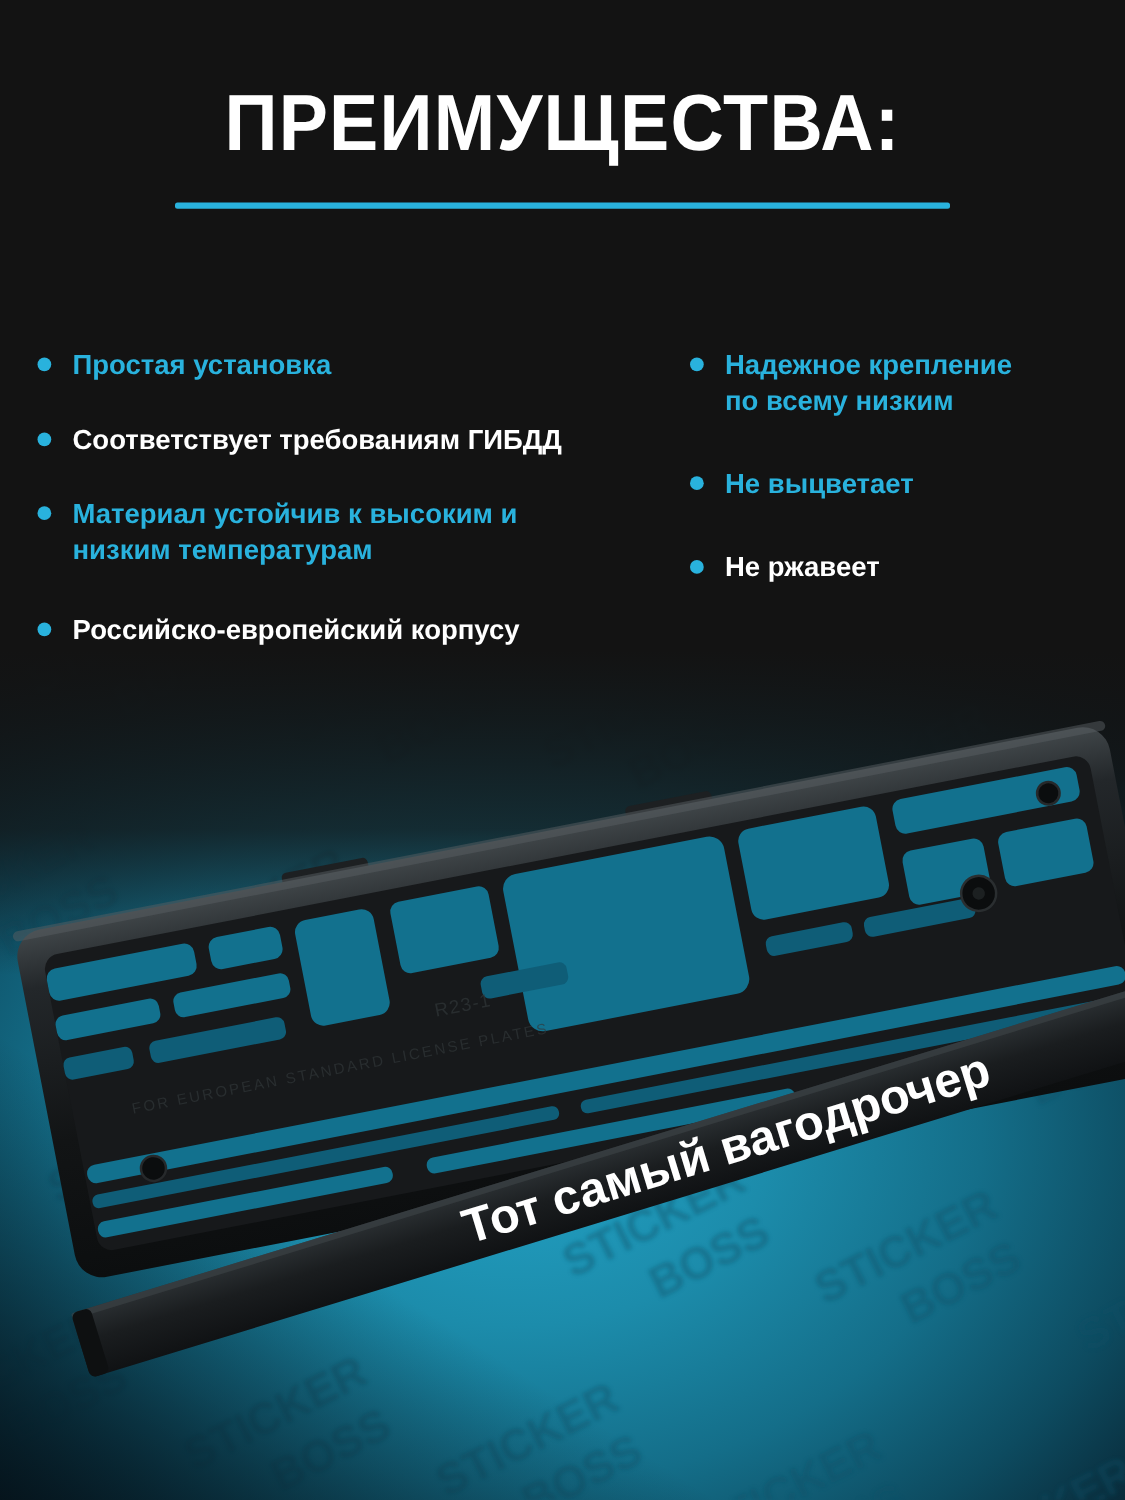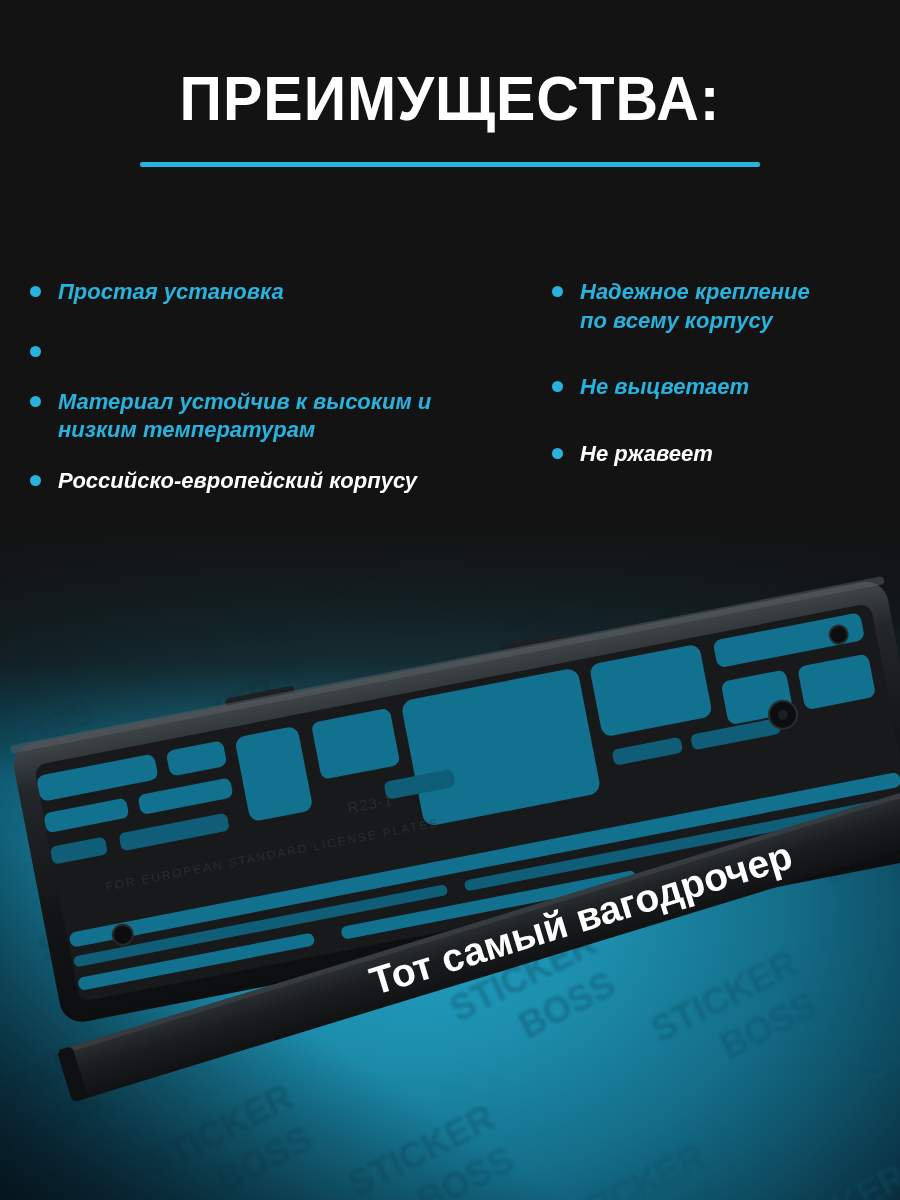--- a/index.html
+++ b/index.html
@@ -24,29 +24,28 @@
 
   .col{position:absolute;top:278px;}
   .col-left{left:30px;width:505px;}
   .col-right{left:552px;width:335px;}
 
   .adv-item{
     display:flex;align-items:flex-start;gap:17px;
     margin-bottom:31px;
     font-size:22px;font-weight:bold;line-height:1.3;
     white-space:pre-line;
-    font-style:italic;
   }
   .adv-item .dot{
     flex:0 0 auto;width:11px;height:11px;border-radius:50%;
     background:var(--accent);margin-top:8px;
   }
   .c-cyan{color:var(--accent);}
   .c-white{color:var(--white);}
-  .col-left .adv-item:nth-child(3){margin-bottom:22px;}
+  .col-left .adv-item:nth-child(3){margin-bottom:36px;}
   .col-right .adv-item{margin-bottom:38px;}
 
   .photo{position:absolute;left:0;top:520px;width:900px;height:680px;}
   .photo svg{display:block;}
   .wm-text{font-family:"Liberation Sans",sans-serif;font-weight:bold;font-size:36px;fill:#0a4f66;}
   .emboss{font-family:"Liberation Sans",sans-serif;fill:#32383a;opacity:.65;}
   .cut{fill:#12718e;}
   .cut2{fill:#0f5d77;}
   .sticker-label{
     font-family:"Liberation Sans",sans-serif;font-weight:bold;font-size:39px;fill:#ffffff;
@@ -58,37 +57,38 @@
 <div class="page-title">ПРЕИМУЩЕСТВА:</div>
 <div class="title-rule"></div>
 
 <div class="col col-left">
   <div class="adv-item">
     <span class="dot"></span>
     <span class="c-cyan">Простая установка</span>
   </div>
   <div class="adv-item">
     <span class="dot"></span>
+    <span class="c-white">Соответствует требованиям ГИБДД</span>
   </div>
   <div class="adv-item">
     <span class="dot"></span>
     <span class="c-cyan">Материал устойчив к высоким и
 низким температурам</span>
   </div>
   <div class="adv-item">
     <span class="dot"></span>
     <span class="c-white">Российско-европейский корпусу</span>
   </div>
 </div>
 
 <div class="col col-right">
   <div class="adv-item">
     <span class="dot"></span>
     <span class="c-cyan">Надежное крепление
-по всему корпусу</span>
+по всему низким</span>
   </div>
   <div class="adv-item">
     <span class="dot"></span>
     <span class="c-cyan">Не выцветает</span>
   </div>
   <div class="adv-item">
     <span class="dot"></span>
     <span class="c-white">Не ржавеет</span>
   </div>
 </div>

